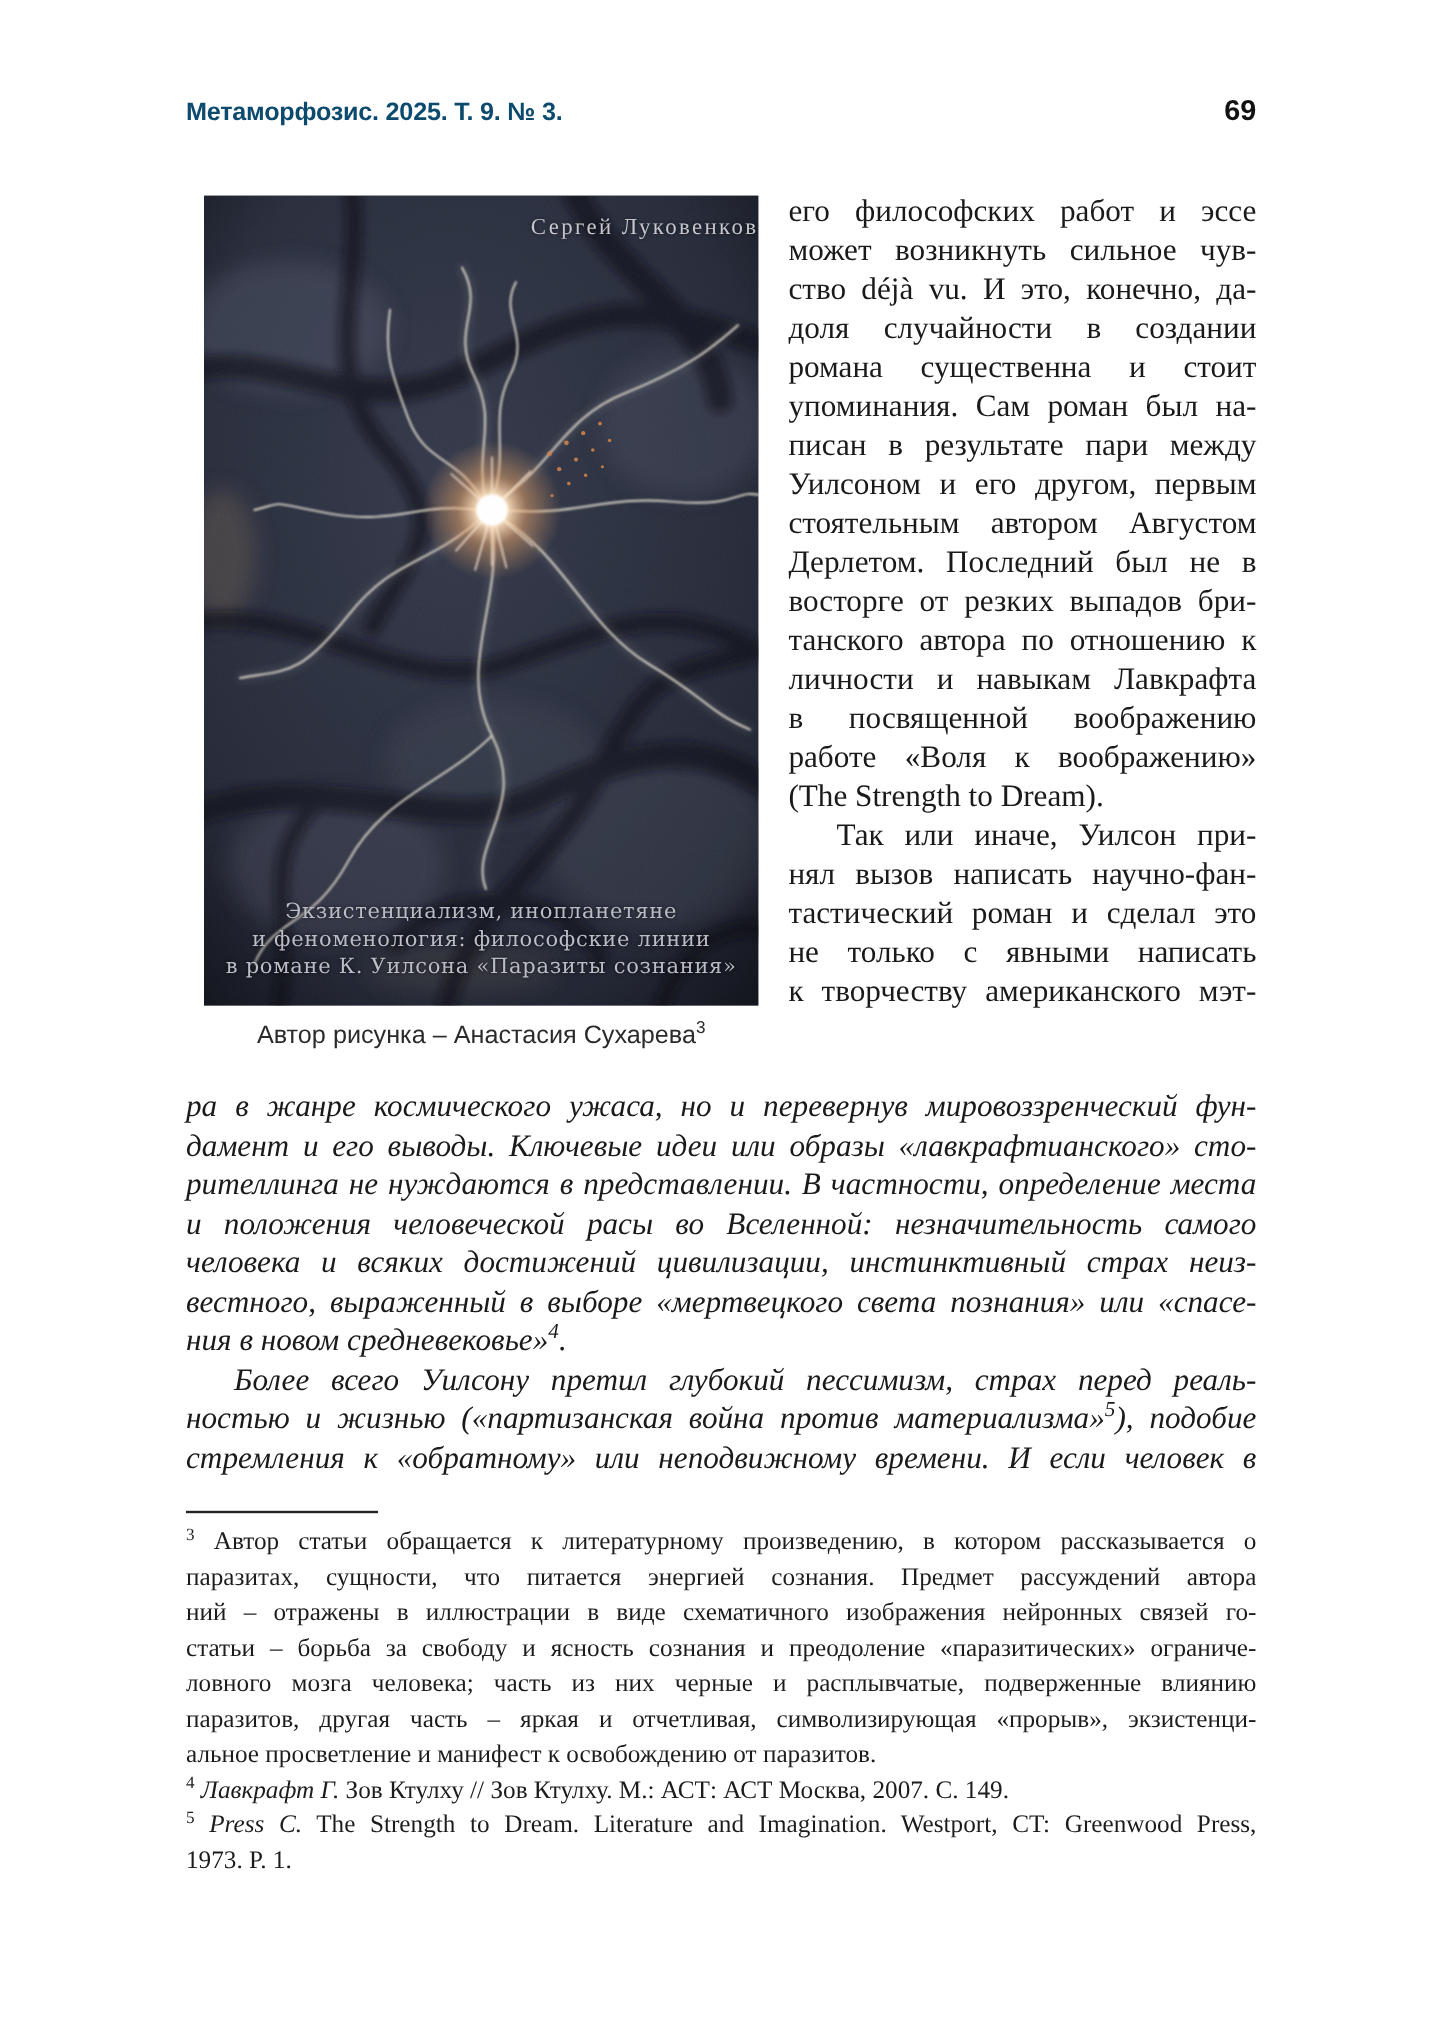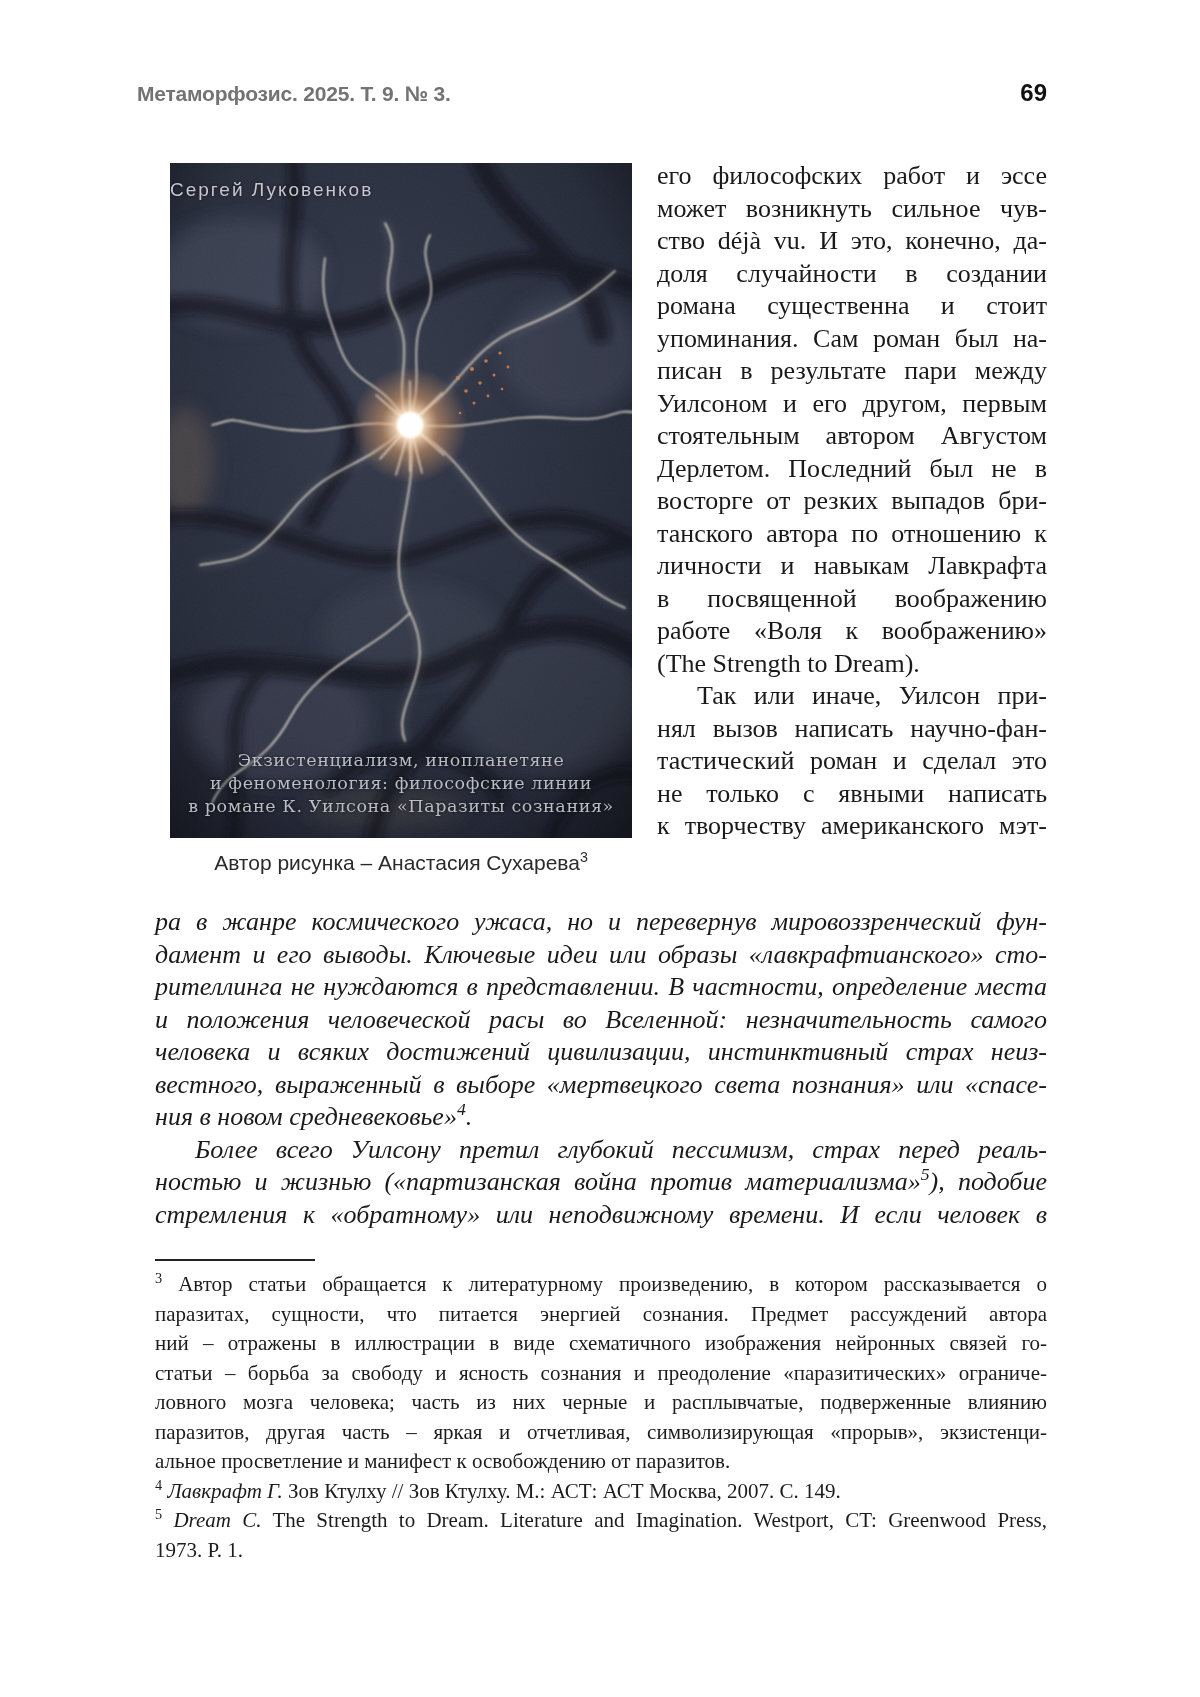--- a/index.html
+++ b/index.html
@@ -5,39 +5,39 @@
   html,body{margin:0;padding:0;}
   body{
     width:1200px;height:1697px;position:relative;background:#ffffff;
     font-family:"Liberation Serif", serif;color:#1a1a1a;
     -webkit-font-smoothing:antialiased;
   }
   .page{position:absolute;inset:0;overflow:hidden;}
 
   
   .runhead-left{
-    position:absolute;left:137px;top:82px;
+    position:absolute;left:155px;top:82px;
     font-family:"Liberation Sans", sans-serif;font-weight:bold;
-    font-size:21px;letter-spacing:-0.2px;color:#737373;
+    font-size:21px;letter-spacing:-0.2px;color:#0c4a6e;
   }
   .runhead-right{
     position:absolute;left:947px;top:79px;width:100px;text-align:right;
     font-family:"Liberation Sans", sans-serif;font-weight:bold;
     font-size:24px;color:#121212;
   }
 
   
   .figure{position:absolute;left:170px;top:163px;width:462px;}
   .illustration{
     position:relative;width:462px;height:675px;background:#262b3a;overflow:hidden;
   }
   .illustration svg{position:absolute;inset:0;display:block;}
   .illu-author{
-    position:absolute;top:16px;left:0;width:100%;text-align:left;
-    font-family:Liberation Sans, sans-serif;font-size:19px;letter-spacing:2px;
+    position:absolute;top:16px;left:0;width:100%;text-align:right;
+    font-family:Liberation Serif, serif;font-size:19px;letter-spacing:2px;
     color:#c6c7cd;text-shadow:0 0 3px rgba(0,0,0,.6);
   }
   .illu-title{
     position:absolute;bottom:20px;left:0;width:100%;
     font-family:"DejaVu Serif", serif;font-size:17.5px;line-height:23px;
     letter-spacing:0.6px;color:#babcc6;text-shadow:0 0 3px rgba(0,0,0,.7);
   }
   .illu-title .tline{text-align:center;}
   .figure-caption{
     margin-top:13px;width:100%;
@@ -244,17 +244,17 @@
 
   <div class="footnotes">
       <div class="tline just"><span class="sup">3</span><span> Автор статьи обращается к литературному произведению, в котором рассказывается о</span></div>
       <div class="tline just"><span>паразитах, сущности, что питается энергией сознания. Предмет рассуждений автора</span></div>
       <div class="tline just"><span>ний – отражены в иллюстрации в виде схематичного изображения нейронных связей го-</span></div>
       <div class="tline just"><span>статьи – борьба за свободу и ясность сознания и преодоление «паразитических» ограниче-</span></div>
       <div class="tline just"><span>ловного мозга человека; часть из них черные и расплывчатые, подверженные влиянию</span></div>
       <div class="tline just"><span>паразитов, другая часть – яркая и отчетливая, символизирующая «прорыв», экзистенци-</span></div>
       <div class="tline"><span>альное просветление и манифест к освобождению от паразитов.</span></div>
       <div class="tline"><span class="sup">4</span><span> </span><span class="i">Лавкрафт Г.</span><span> Зов Ктулху // Зов Ктулху. М.: АСТ: АСТ Москва, 2007. С. 149.</span></div>
-      <div class="tline just"><span class="sup">5</span><span> </span><span class="i">Dream C.</span><span> The Strength to Dream. Literature and Imagination. Westport, CT: Greenwood Press,</span></div>
+      <div class="tline just"><span class="sup">5</span><span> </span><span class="i">Press C.</span><span> The Strength to Dream. Literature and Imagination. Westport, CT: Greenwood Press,</span></div>
       <div class="tline"><span>1973. P. 1.</span></div>
     </div>
 
 </div>
 
 </body></html>

